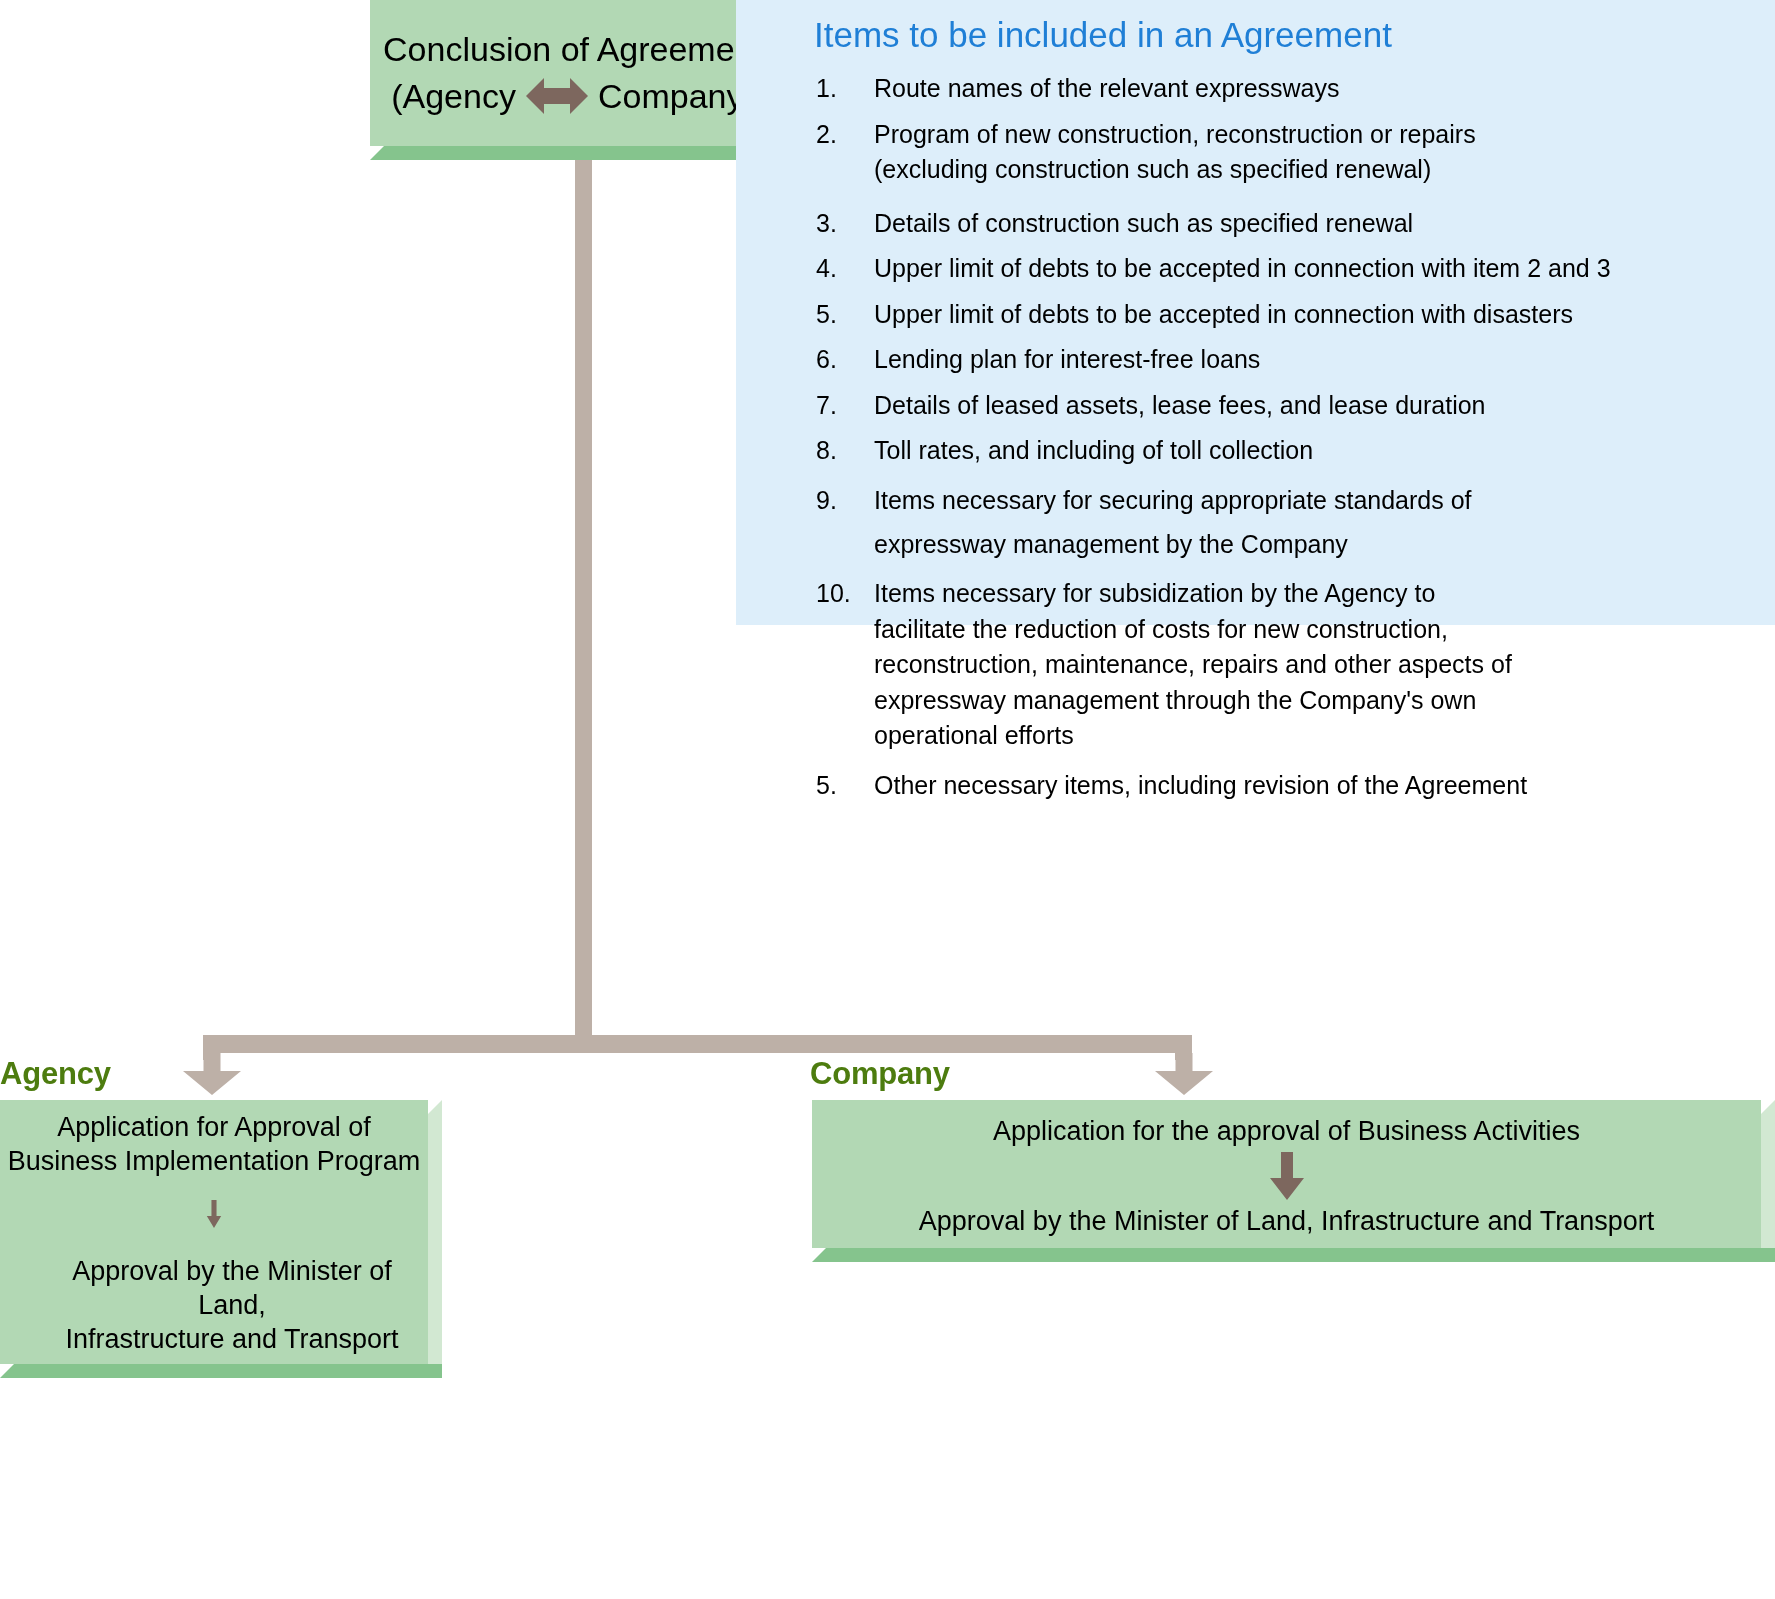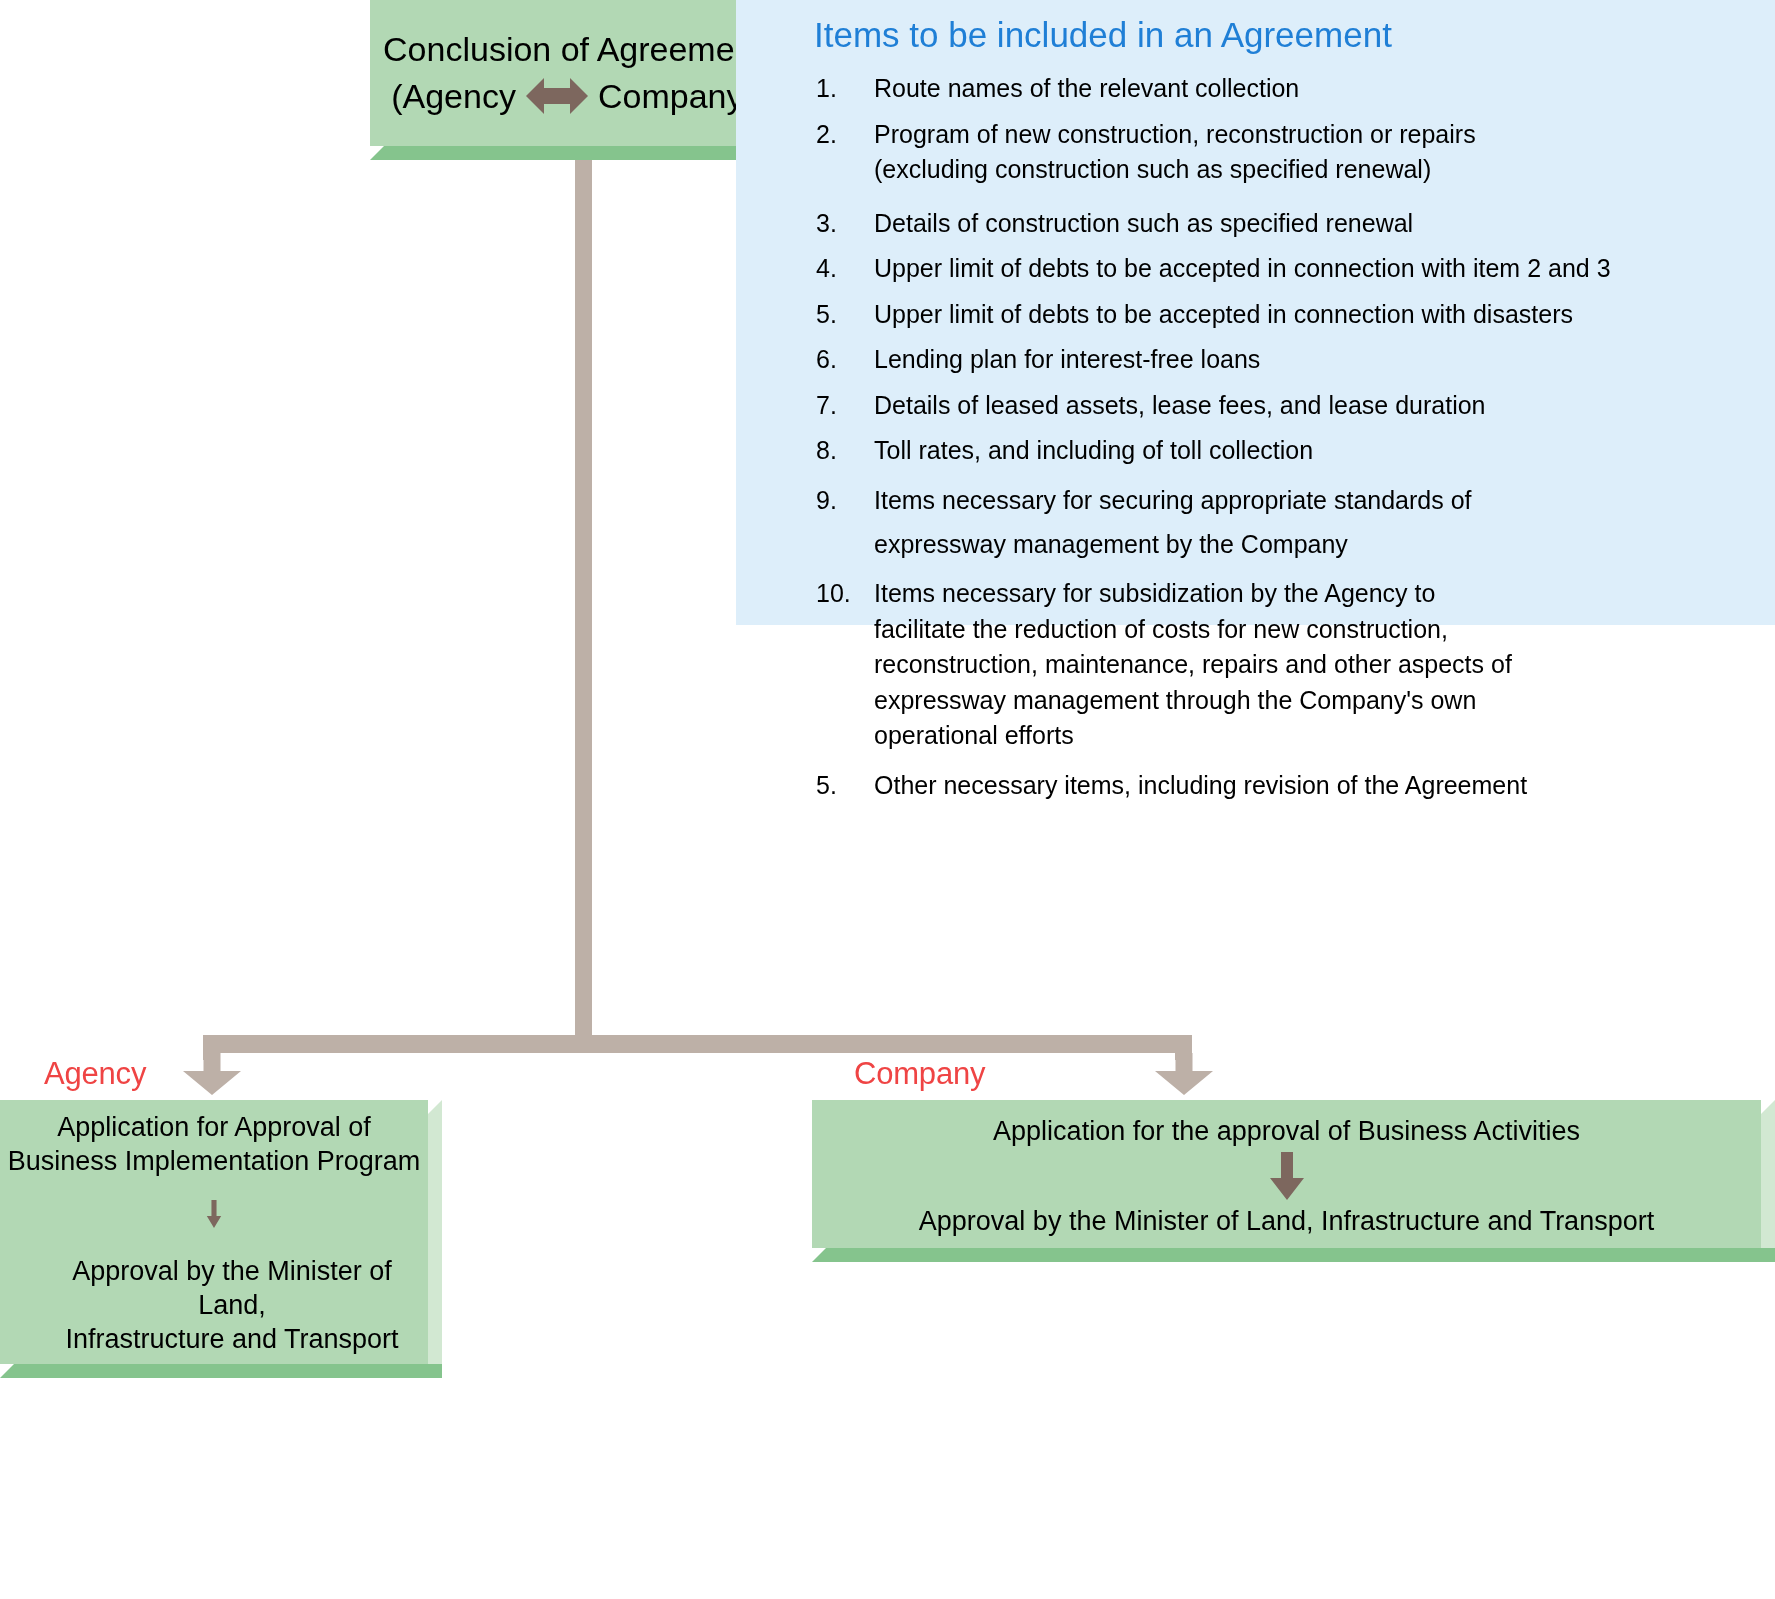--- a/index.html
+++ b/index.html
@@ -124,24 +124,23 @@
   }
   .item-text {
     flex: 1 1 auto;
     white-space: pre-line;
   }
 
   
   .group-caption {
     position: absolute;
     font-size: 31px;
-    font-weight: normal;
-    color: #ef4444;
+    font-weight: bold;
+    color: #4d7c0f;
     letter-spacing: -0.2px;
-    margin-left: 44px;
   }
   #agency-caption { left: 0px; top: 1056px; }
   #company-caption { left: 810px; top: 1056px; }
 
   
   #agency-box {
     left: 0px;
     top: 1100px;
     width: 442px;
     height: 278px;
@@ -212,21 +211,21 @@
         <span>Company)</span>
       </div>
     </div>
   </div>
 
   <div id="items-panel">
     <div id="items-title">Items to be included in an Agreement</div>
 
     <div class="item-row">
       <span class="item-num">1.</span>
-      <span class="item-text">Route names of the relevant collection</span>
+      <span class="item-text">Route names of the relevant expressways</span>
     </div>
     <div class="item-row">
       <span class="item-num">2.</span>
       <span class="item-text">Program of new construction, reconstruction or repairs
 (excluding construction such as specified renewal)</span>
     </div>
     <div class="item-row" style="margin-top:18px;">
       <span class="item-num">3.</span>
       <span class="item-text">Details of construction such as specified renewal</span>
     </div>

